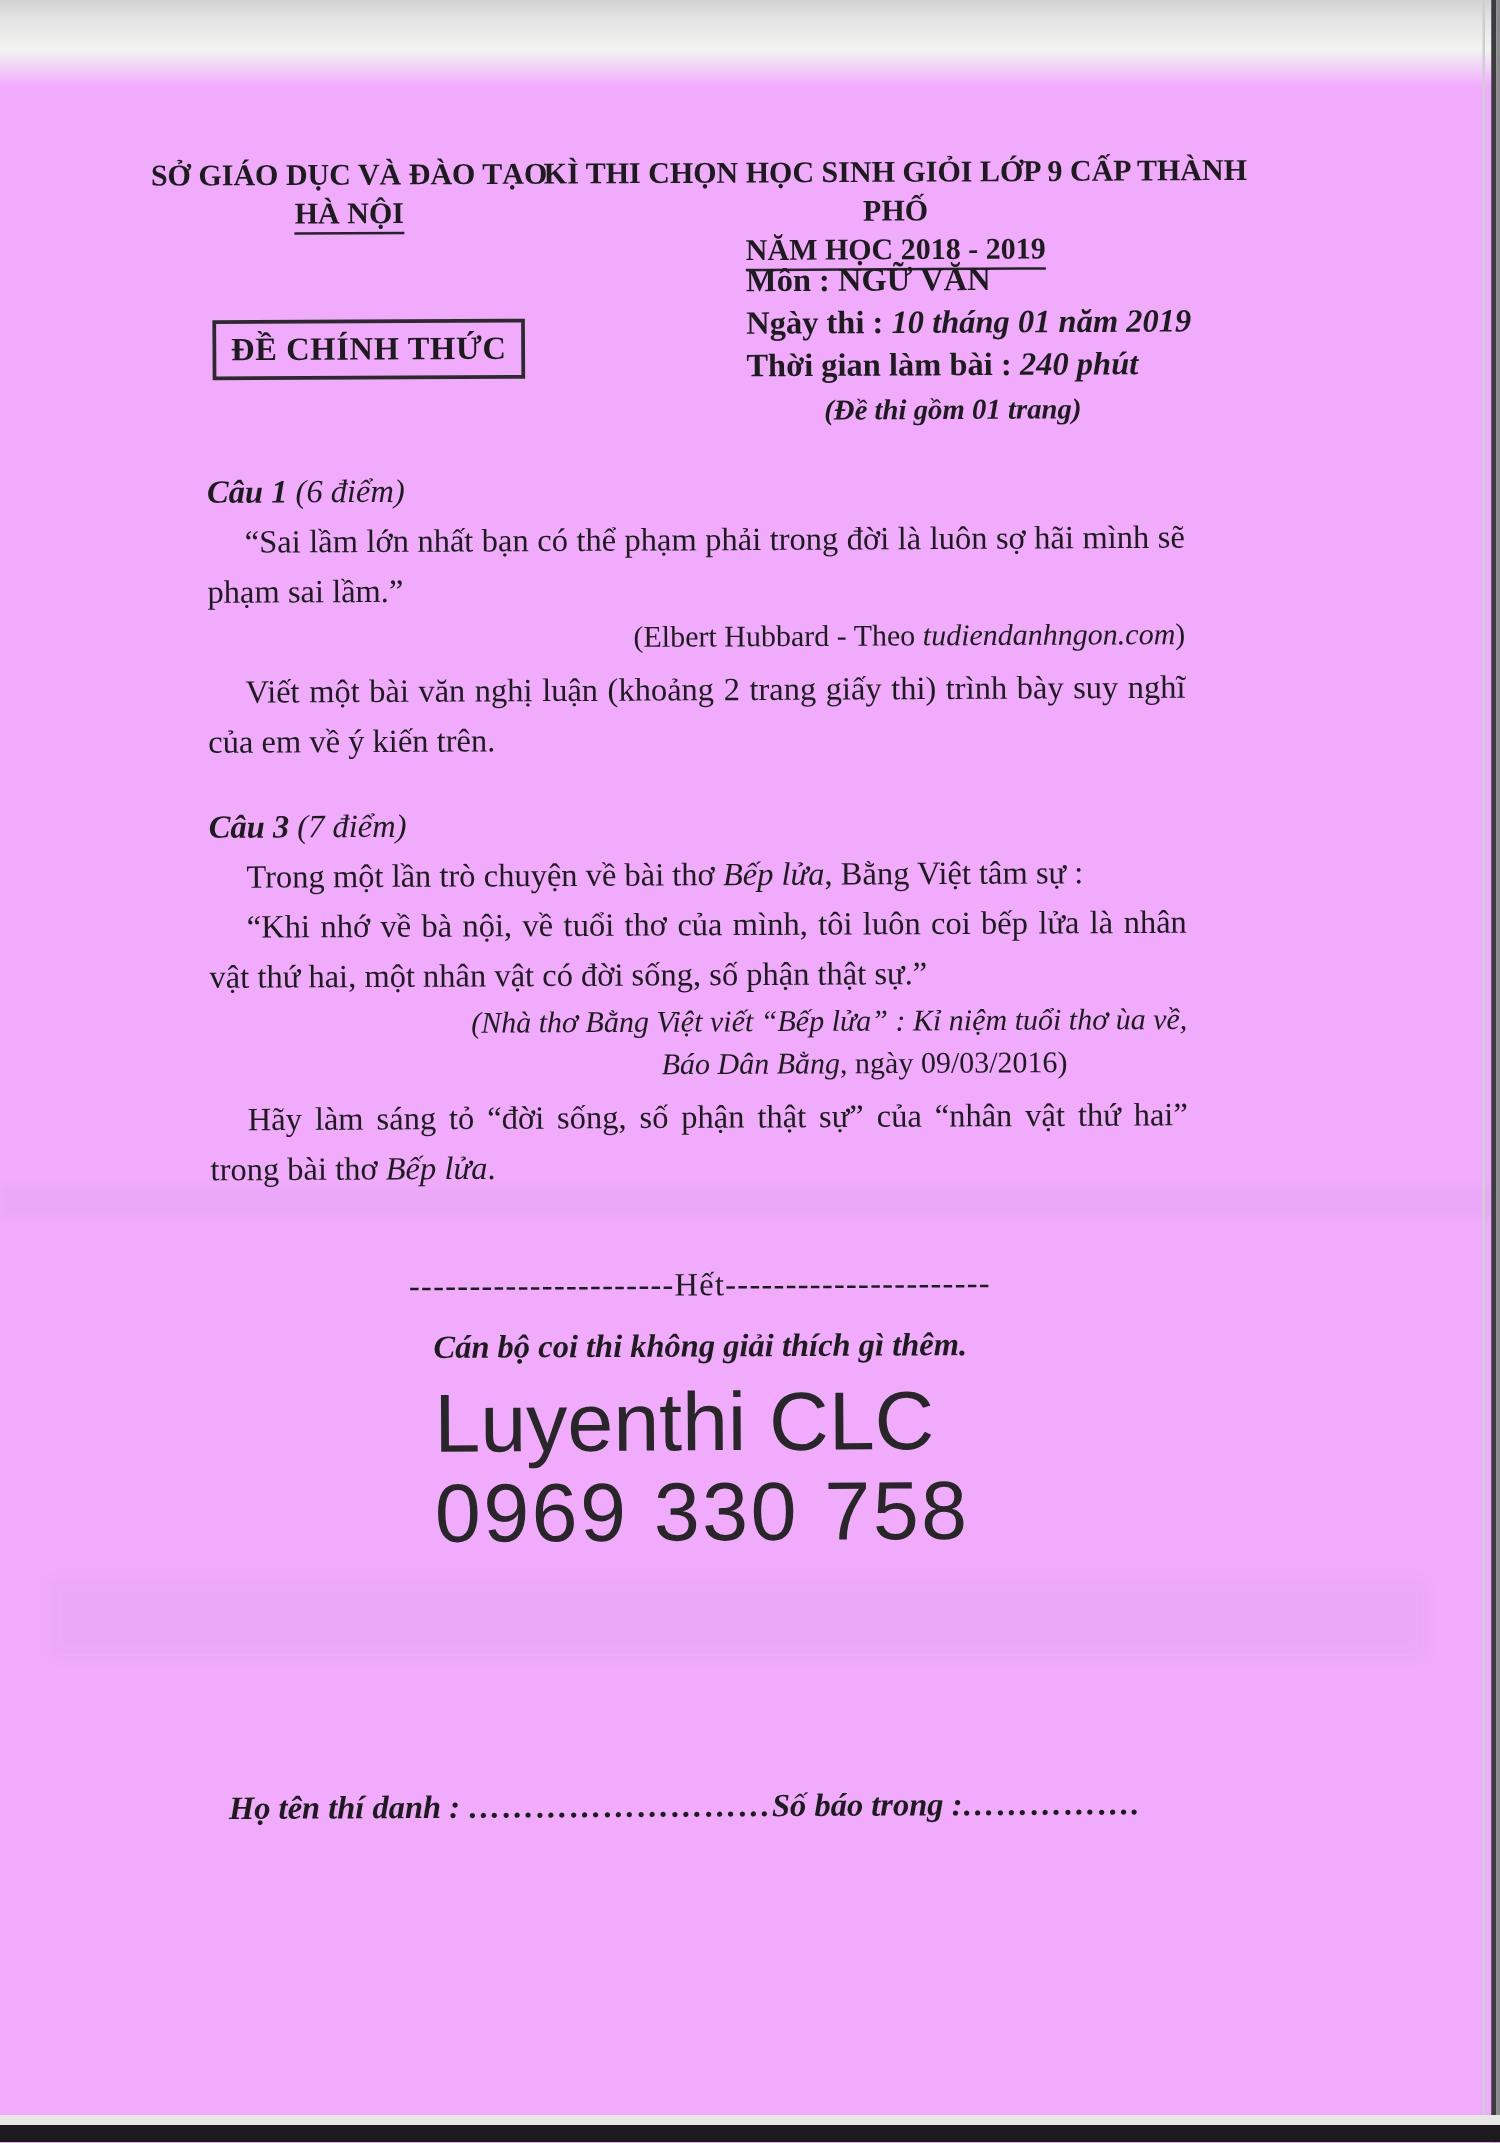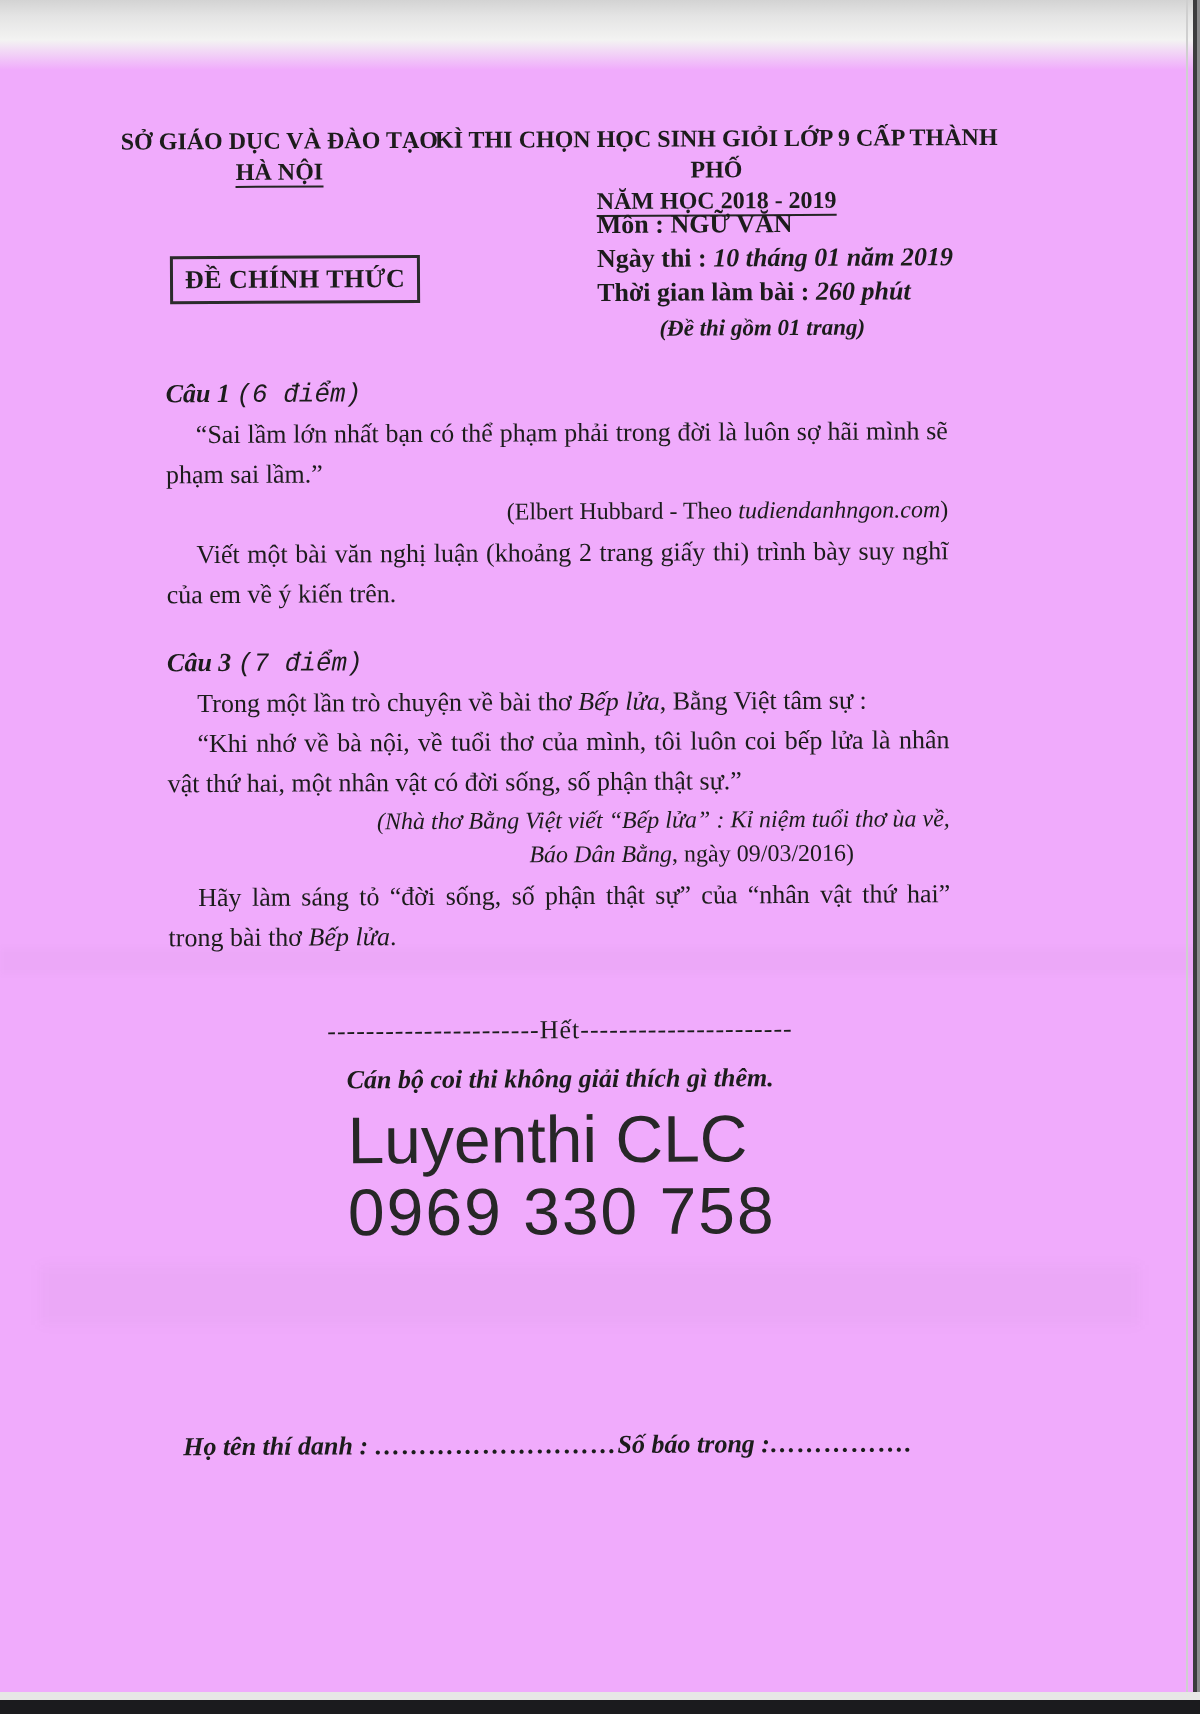--- a/index.html
+++ b/index.html
@@ -53,21 +53,21 @@
 
   .info{position:absolute;left:600px;top:208px;width:360px;font-size:26px;line-height:34px;}
   .info .lbl{font-weight:bold;}
   .info .val-it{font-weight:bold;font-style:italic;}
   .info .pages{font-weight:bold;font-style:italic;font-size:23px;text-align:center;width:330px;margin-top:2px;}
 
   
   .body{position:absolute;left:168px;top:372px;width:782px;font-size:26px;}
   .qhead{font-size:26px;line-height:40px;margin:0;}
   .qhead .qnum{font-weight:bold;font-style:italic;}
-  .qhead .qpts{font-style:italic;font-family:Liberation Mono, monospace;}
+  .qhead .qpts{font-style:italic;}
   .para{margin:0;line-height:40px;text-indent:30px;text-align:justify;}
   .para.mt{margin-top:6px;}
   .src{margin:2px 0 0 0;line-height:32px;text-align:right;font-size:24px;}
   .src .it{font-style:italic;}
   .src2b{padding-right:96px;}
   .h2gap{margin-top:28px;}
   .it{font-style:italic;}
 
   .het{margin:56px 0 0 0;text-align:center;font-size:26px;line-height:36px;letter-spacing:1px;white-space:nowrap;}
   .note{margin:14px 0 0 0;text-align:center;font-weight:bold;font-style:italic;font-size:26px;line-height:34px;}
@@ -102,21 +102,21 @@
       </div>
     </div>
 
     <div class="official-box">
       <span>ĐỀ CHÍNH THỨC</span>
     </div>
 
     <div class="info">
       <div><span class="lbl">Môn : </span><span class="lbl">NGỮ VĂN</span></div>
       <div><span class="lbl">Ngày thi : </span><span class="val-it">10 tháng 01 năm 2019</span></div>
-      <div><span class="lbl">Thời gian làm bài : </span><span class="val-it">260 phút</span></div>
+      <div><span class="lbl">Thời gian làm bài : </span><span class="val-it">240 phút</span></div>
       <div class="pages">(Đề thi gồm 01 trang)</div>
     </div>
 
     <div class="body">
 
       <p class="qhead"><span class="qnum">Câu 1 </span><span class="qpts">(6 điểm)</span></p>
       <p class="para">“Sai lầm lớn nhất bạn có thể phạm phải trong đời là luôn sợ hãi mình sẽ phạm sai lầm.”</p>
       <p class="src"><span>(Elbert Hubbard - Theo </span><span class="it">tudiendanhngon.com</span><span>)</span></p>
       <p class="para mt">Viết một bài văn nghị luận (khoảng 2 trang giấy thi) trình bày suy nghĩ của em về ý kiến trên.</p>
 

